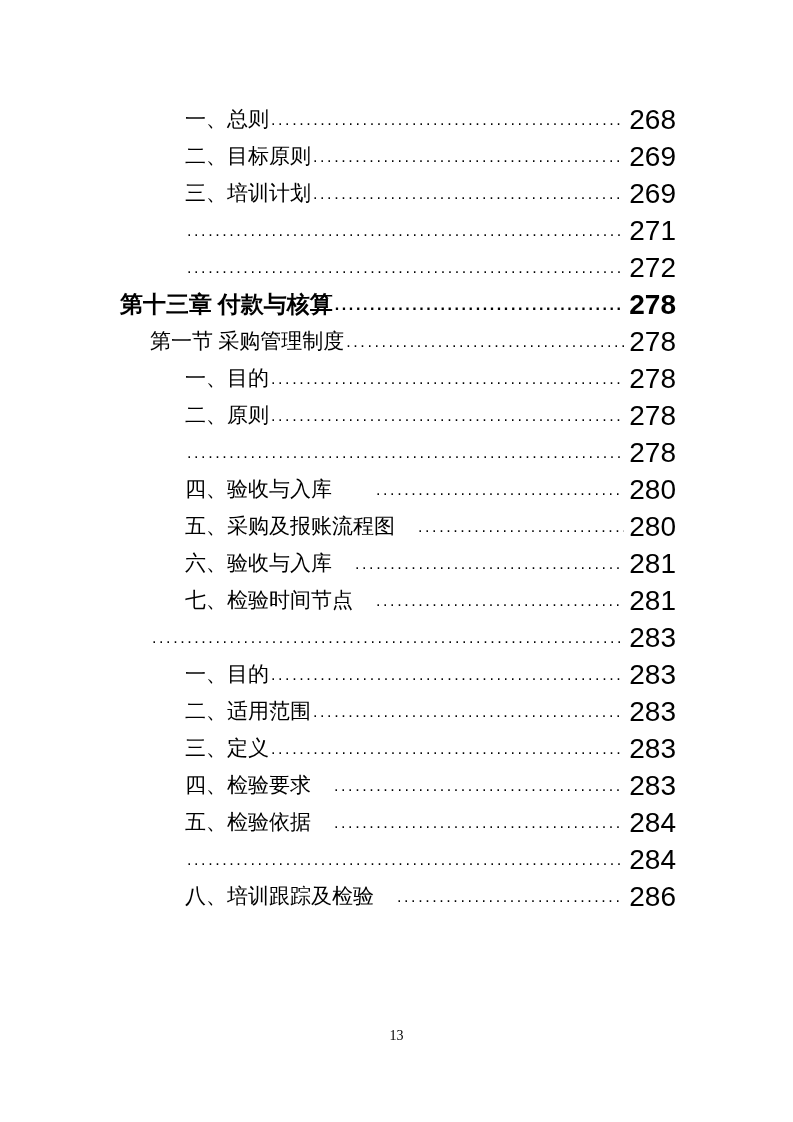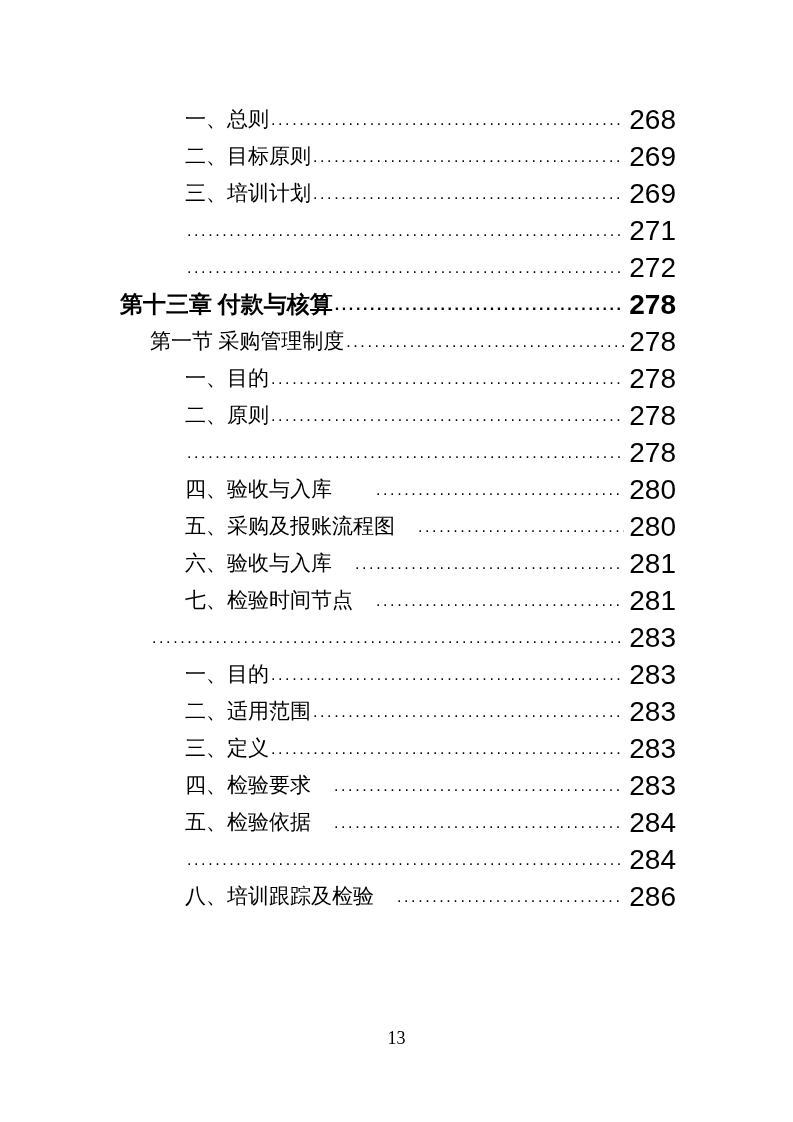--- a/index.html
+++ b/index.html
@@ -56,21 +56,21 @@
     flex: 0 0 auto;
     font-family: "Liberation Sans", "DejaVu Sans", sans-serif;
     font-size: 28px;
   }
   .footer {
     position: absolute;
     left: 0;
     right: 0;
     top: 1028px;
     text-align: center;
-    font-size: 18px;
+    font-size: 14px;
     font-family: "Liberation Serif", "DejaVu Serif", serif;
   }
 </style>
 </head>
 <body>
 
 <div class="page">
 
   <div class="toc">
       <div class="toc-row lvl2">

